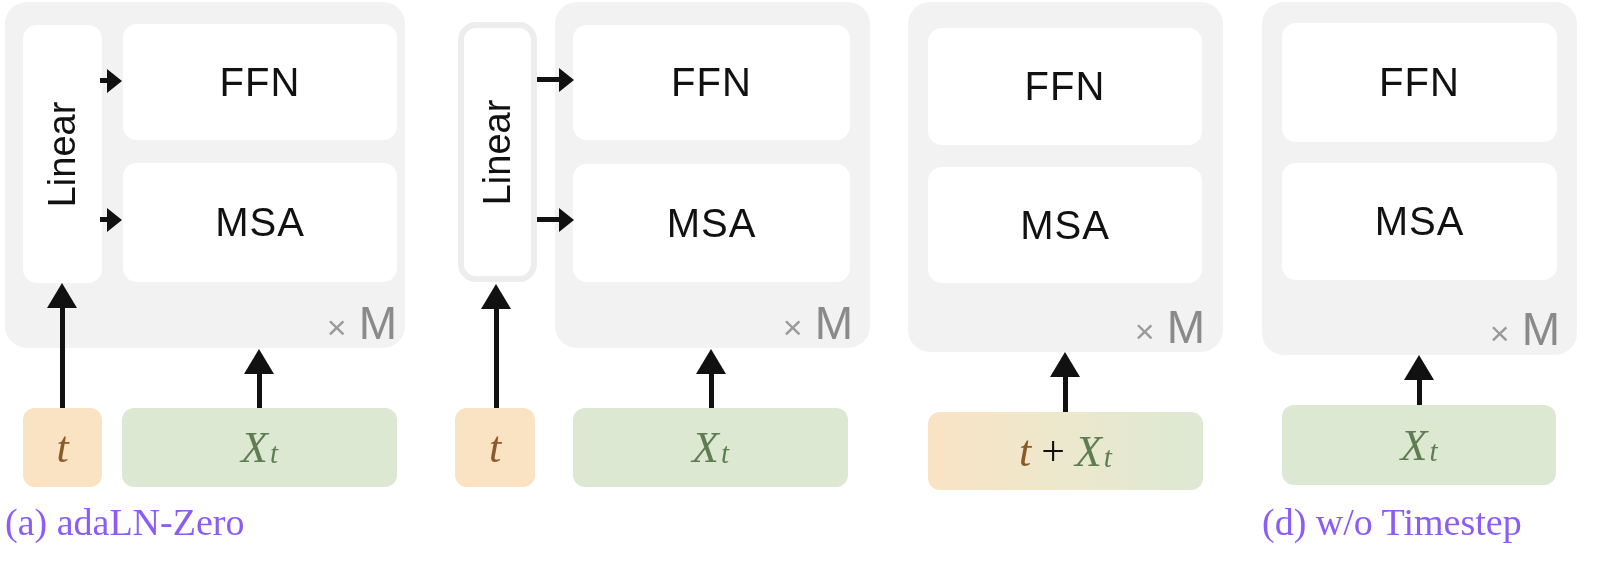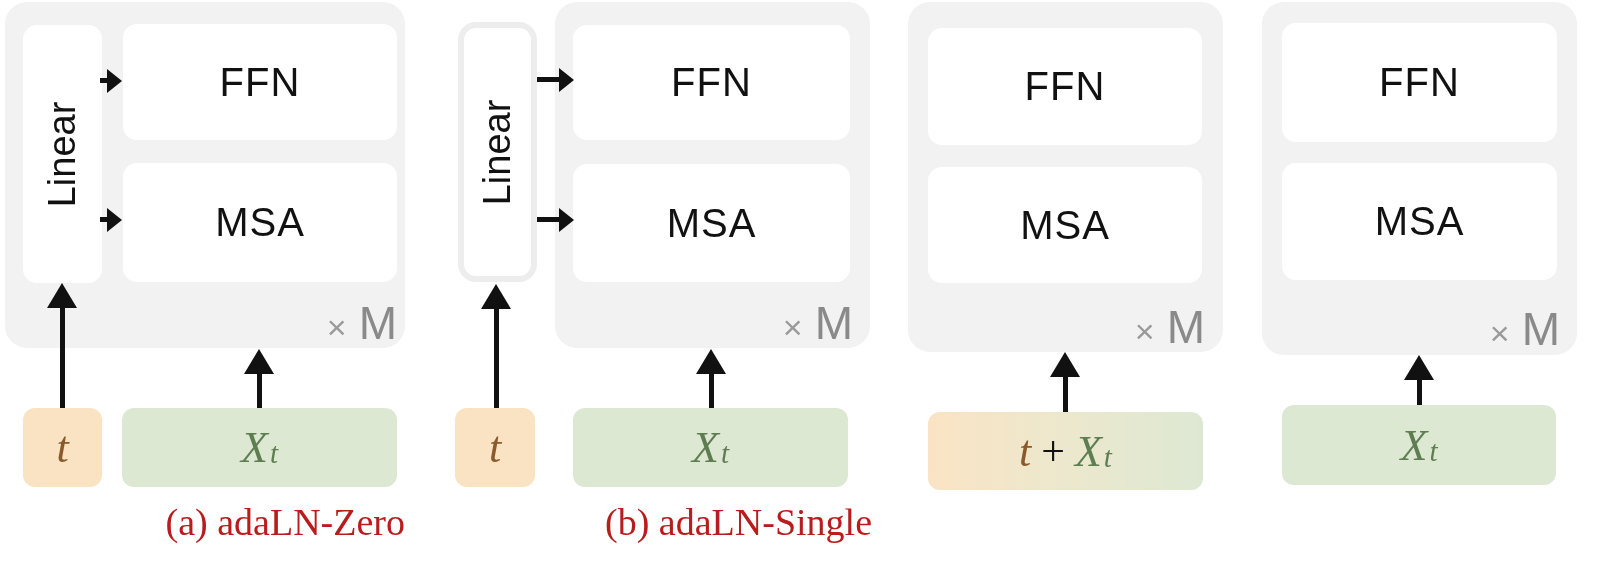--- a/index.html
+++ b/index.html
@@ -26,22 +26,22 @@
   .inputbox{position:absolute;border-radius:12px;display:flex;align-items:center;
          justify-content:center;font-family:"Liberation Serif",serif;
          font-style:italic;font-size:44px;}
   .t-box{background:#fae3c2;color:#8a5a2a;}
   .x-box{background:#dde8d3;color:#5e7e52;}
   .grad-box{background:linear-gradient(90deg,#fae3c4 0%,#ece8cd 50%,#dde8d3 100%);}
   .sub{font-size:0.66em;transform:translateY(0.22em);display:inline-block;margin-left:2px;}
   .tsym{color:#8a5a2a;}
   .xsym{color:#5e7e52;}
   .plus{color:#111;font-style:normal;margin:0 10px;font-size:42px;}
-  .caption{position:absolute;top:500px;text-align:right;
-         font-family:"Liberation Serif",serif;font-size:38px;color:#b91c1c;}
+  .caption{position:absolute;top:500px;text-align:left;
+         font-family:"Liberation Serif",serif;font-size:38px;color:#8b5cf6;}
 </style>
 </head>
 <body>
 
 <div id="stage">
 
   <div class="container" style="left:5px;top:2px;width:400px;height:346px"></div>
   <div class="linearbox" style="left:23px;top:25px;width:79px;height:258px">
     <span class="vlabel">Linear</span>
   </div>
@@ -92,21 +92,20 @@
   <div class="vline" style="left:494px;top:304px;height:104px"></div>
   <div class="head-up" style="left:696px;top:349px"></div>
   <div class="vline" style="left:709px;top:369px;height:39px"></div>
   <div class="inputbox t-box" style="left:455px;top:408px;width:80px;height:79px">
     <span>t</span>
   </div>
   <div class="inputbox x-box" style="left:573px;top:408px;width:275px;height:79px">
     <span>X</span>
       <span class="sub">t</span>
   </div>
-  <div class="caption" style="left:452px;width:420px">(b) adaLN-Single</div>
 
   <div class="container" style="left:908px;top:2px;width:315px;height:350px"></div>
   <div class="block" style="left:928px;top:28px;width:274px;height:117px">
     <span>FFN</span>
   </div>
   <div class="block" style="left:928px;top:167px;width:274px;height:116px">
     <span>MSA</span>
   </div>
   <div class="xm" style="left:1113px;top:300px;width:92px">
     <span class="times">×</span><span class="mlab">M</span>
@@ -129,14 +128,15 @@
   </div>
   <div class="xm" style="left:1468px;top:302px;width:92px">
     <span class="times">×</span><span class="mlab">M</span>
   </div>
   <div class="head-up" style="left:1404px;top:355px"></div>
   <div class="vline" style="left:1417px;top:375px;height:38px"></div>
   <div class="inputbox x-box" style="left:1282px;top:405px;width:274px;height:80px">
     <span>X</span>
       <span class="sub">t</span>
   </div>
+  <div class="caption" style="left:1262px;width:315px">(d) w/o Timestep</div>
 
 </div>
 
 </body></html>

